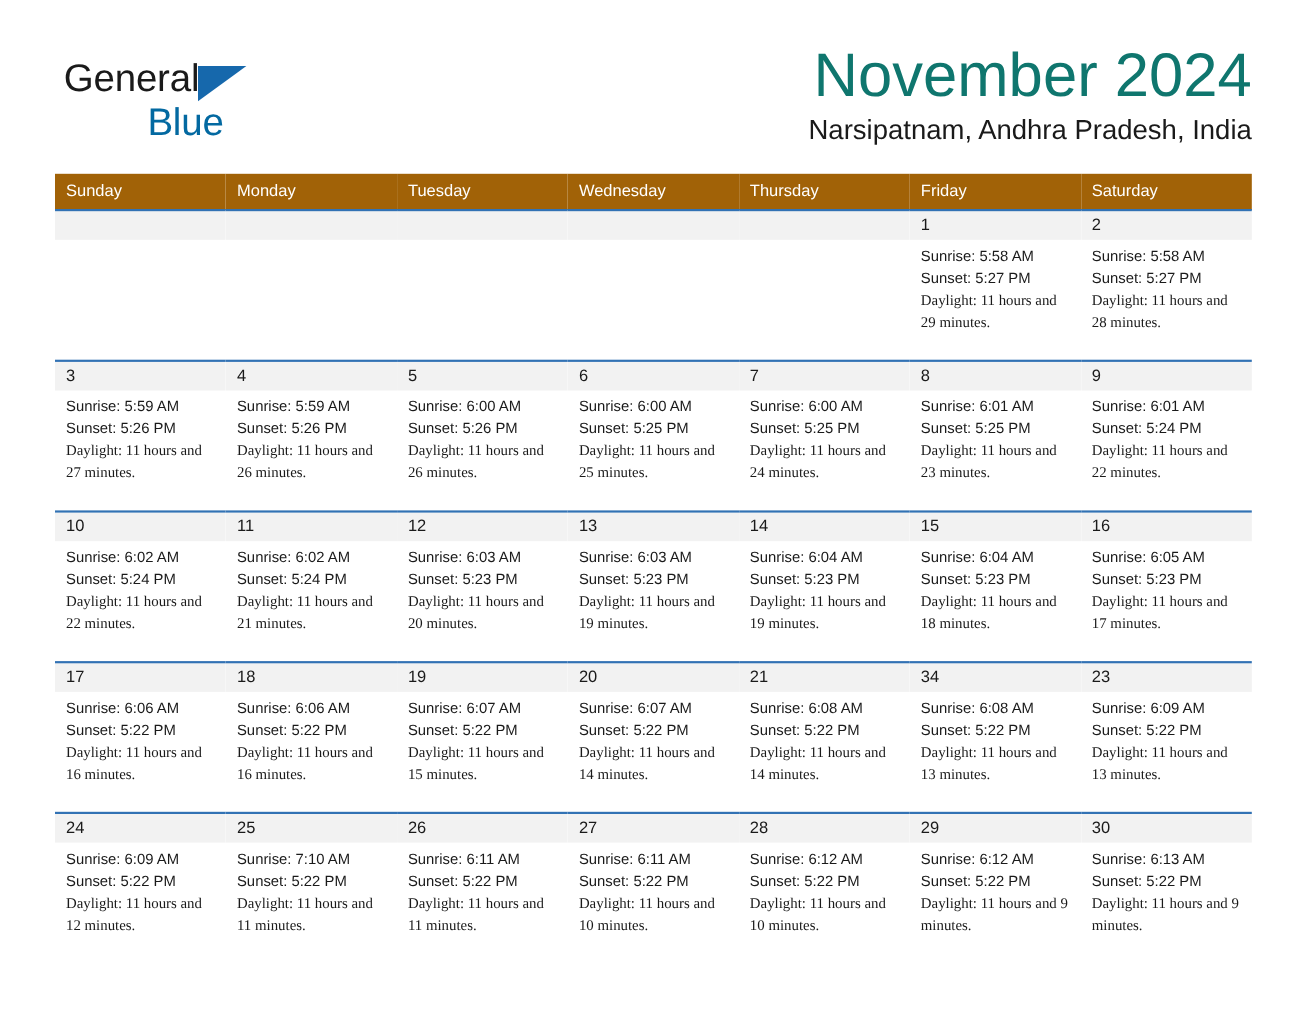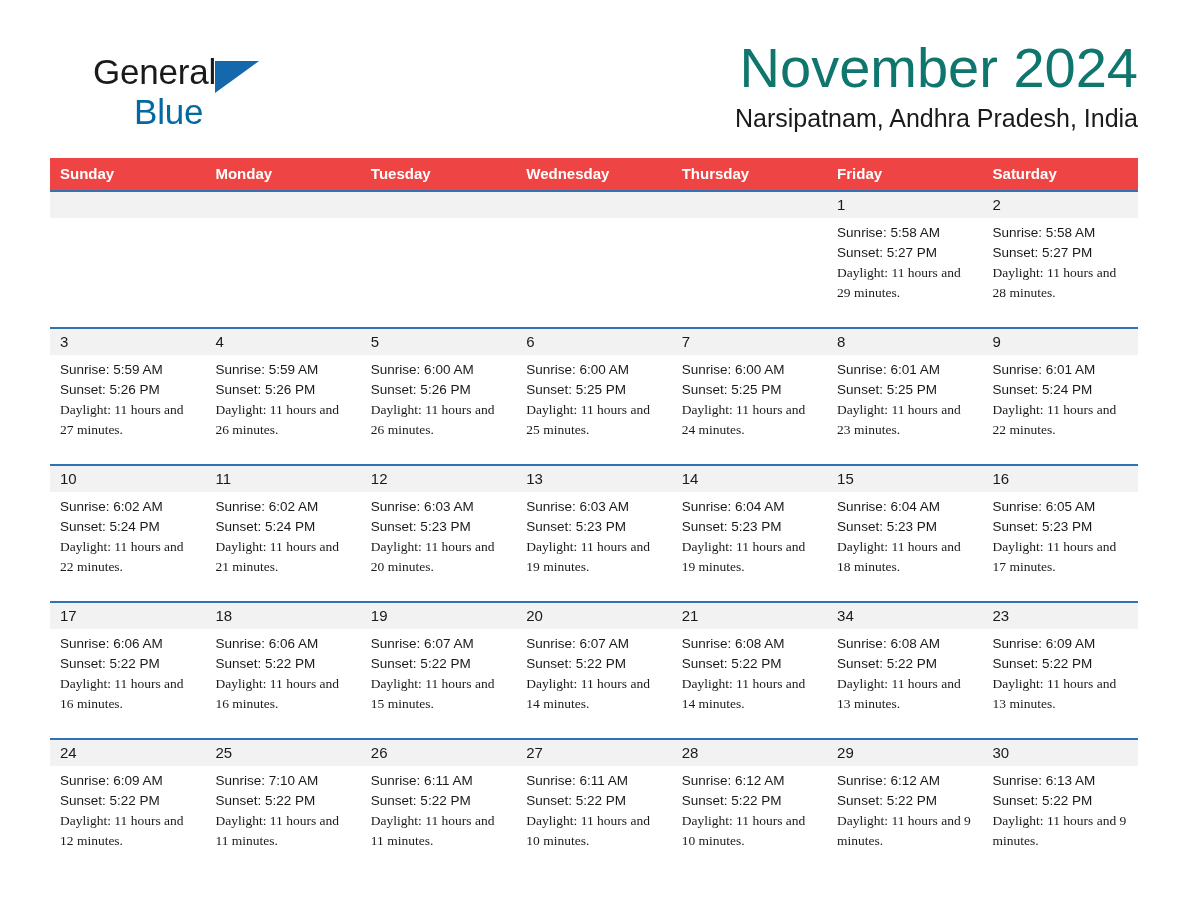--- a/index.html
+++ b/index.html
@@ -40,21 +40,20 @@
     position: relative;
     height: 40px;
     line-height: 40px;
     white-space: nowrap;
   }
   .brand-general {
     font-size: 35px;
     color: #1a1a1a;
     letter-spacing: -0.2px;
     font-family: "Liberation Sans", sans-serif;
-    margin-left: 35px;
   }
   .brand-triangle {
     display: inline-block;
     vertical-align: middle;
     position: relative;
     top: -3px;
     left: -1px;
     width: 0;
     height: 0;
     border-top: 32px solid #1668ac;
@@ -93,23 +92,23 @@
   
   .calendar {
     position: absolute;
     left: 50px;
     top: 158px;
     width: 1088px;
     border-collapse: collapse;
     table-layout: fixed;
   }
   .calendar th {
-    background: #ef4444;
+    background: #a16207;
     color: #ffffff;
-    font-weight: bold;
+    font-weight: normal;
     font-size: 15px;
     text-align: left;
     padding: 7px 0 8px 10px;
     height: 20px;
     box-sizing: border-box;
   }
   .calendar td {
     width: 155.4px;
     height: 135px;
     vertical-align: top;

